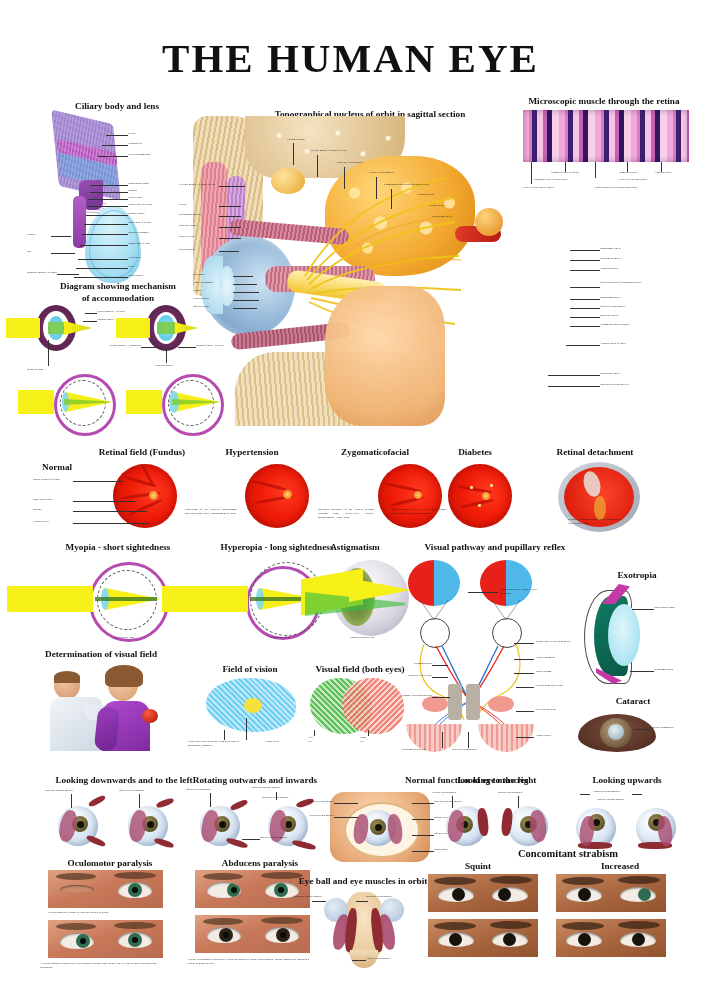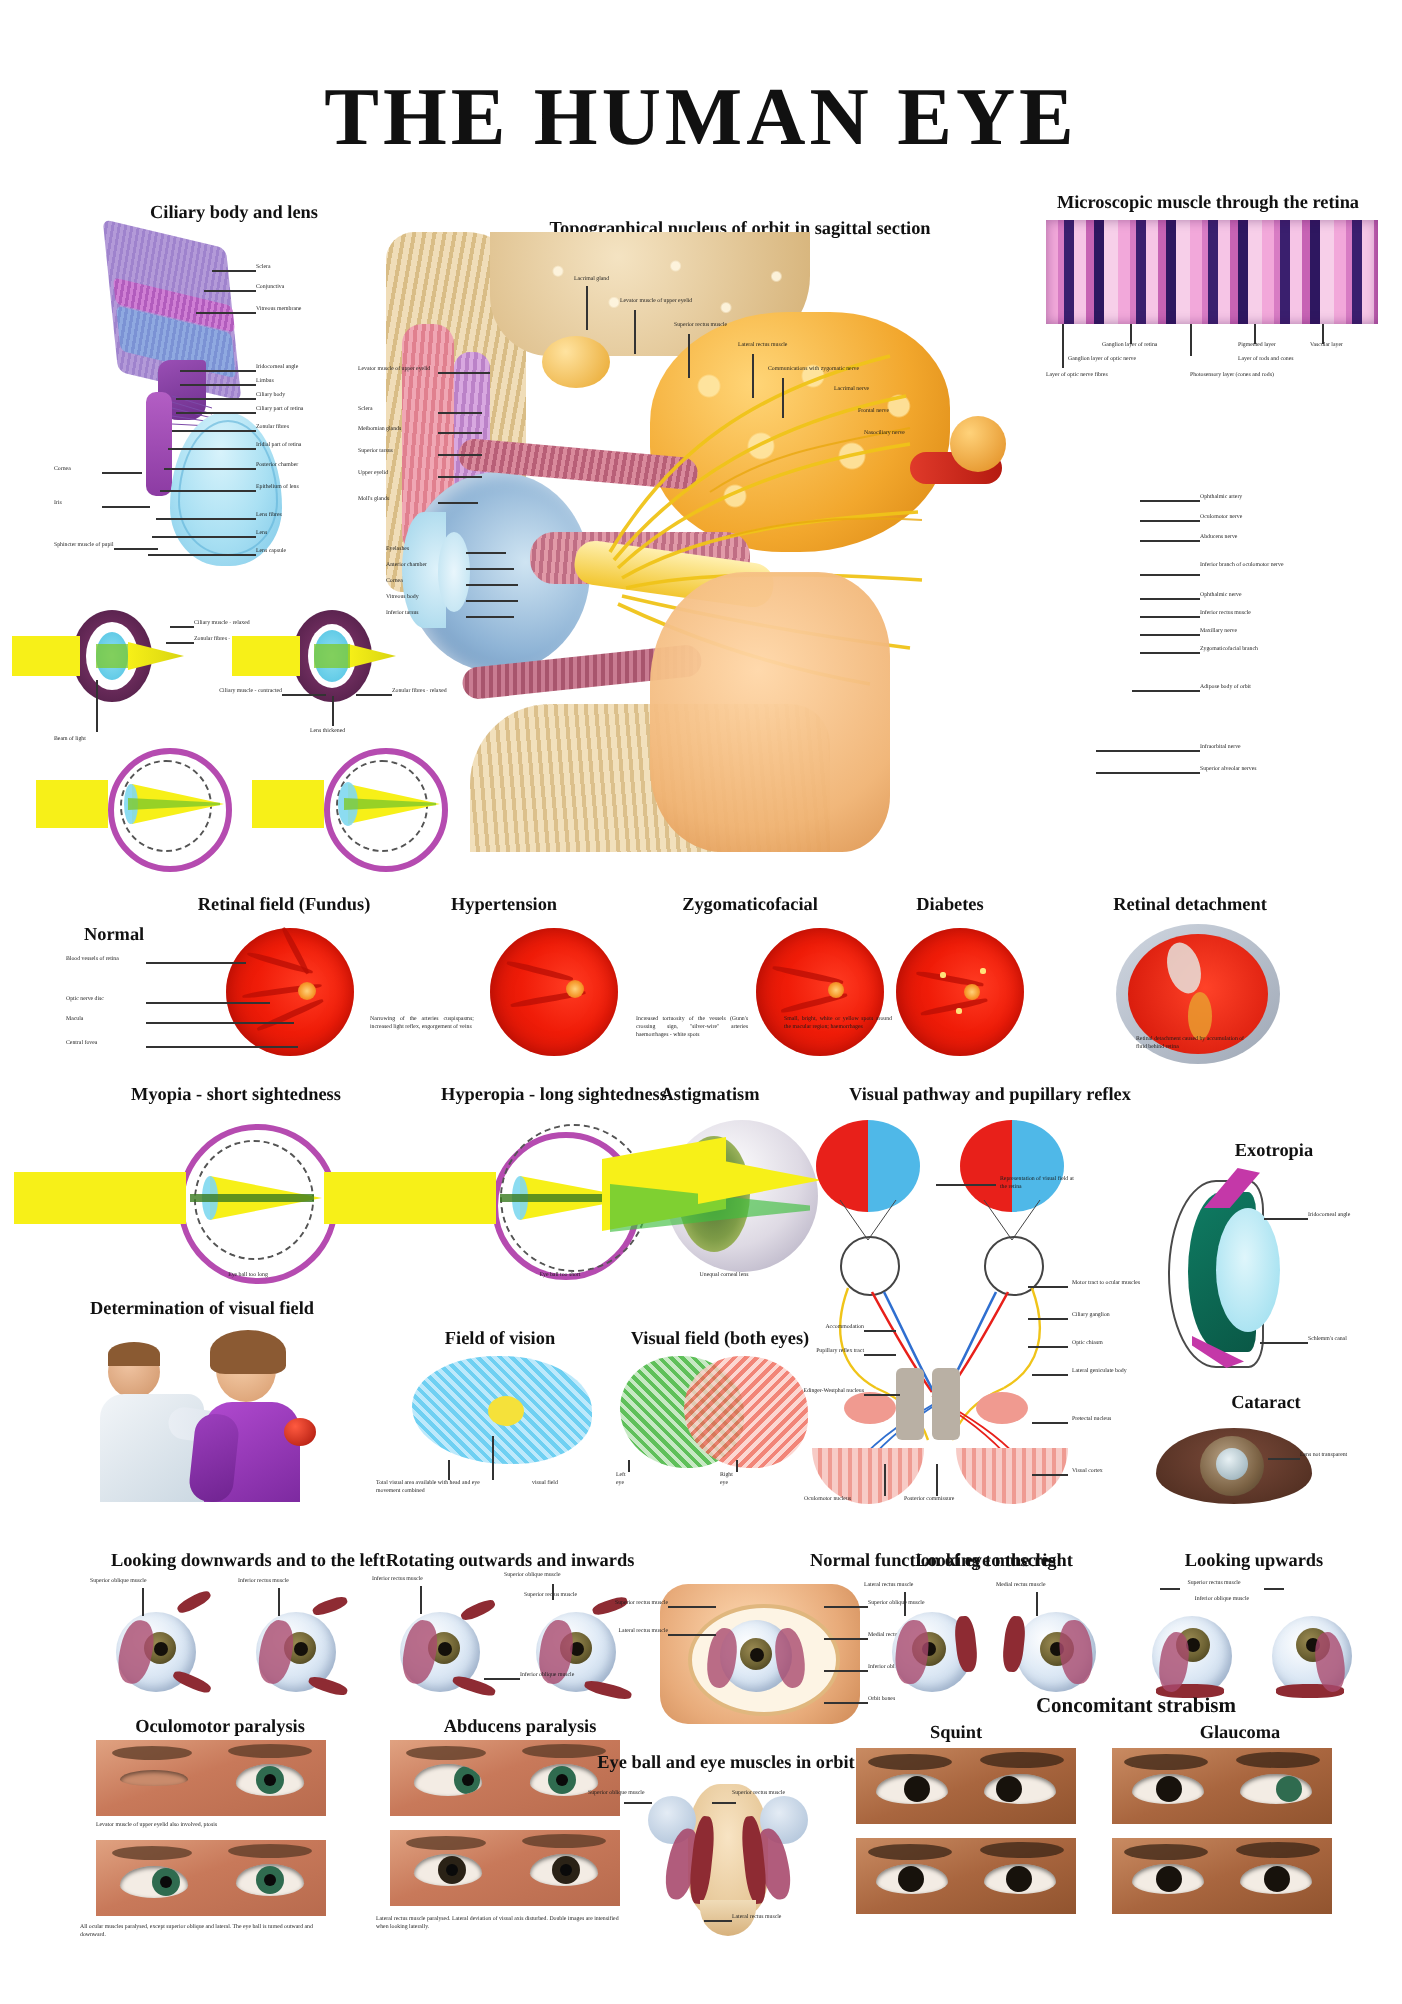--- a/index.html
+++ b/index.html
@@ -154,20 +154,24 @@
   </div>
   <div class="abs" style="left:27px;top:233px;">
     <div class="lbl abs" style="left:0;top:0;width:30px;">Cornea</div>
     <div class="lbl abs" style="left:0;top:17px;width:30px;">Iris</div>
     <div class="lbl abs" style="left:0;top:38px;width:32px;">Sphincter muscle of pupil</div>
     <div class="ldr" style="left:24px;top:3px;width:20px;"></div>
     <div class="ldr" style="left:24px;top:20px;width:24px;"></div>
     <div class="ldr" style="left:30px;top:41px;width:22px;"></div>
   </div>
 
+  <div class="abs sec9" style="left:38px;top:281px;width:160px;text-align:center;line-height:1.25;">
+    <div>Diagram showing mechanism</div>
+    <div>of accommodation</div>
+  </div>
 
   <div class="abs" style="left:30px;top:305px;width:56px;height:46px;">
     <div class="abs" style="left:6px;top:0;width:40px;height:46px;border-radius:50%;
          background:radial-gradient(ellipse at 50% 50%,#8a3b73 0%,#5c2450 70%,#40183a 100%);"></div>
     <div class="abs" style="left:13px;top:6px;width:26px;height:34px;border-radius:50%;background:#fff;"></div>
     <div class="abs" style="left:18px;top:11px;width:16px;height:24px;border-radius:50%;
          background:radial-gradient(ellipse,#8fe0f2,#4fc2e2);"></div>
     <div class="beam abs" style="left:-24px;top:13px;width:34px;height:20px;"></div>
     <div class="abs" style="left:34px;top:16px;width:28px;height:14px;
          background:linear-gradient(90deg,#f7f018,#d8d410);
@@ -844,21 +848,21 @@
     <div class="brow" style="left:6px;top:3px;width:42px;height:8px;background:#3a2416;"></div>
     <div class="brow" style="left:62px;top:2px;width:42px;height:8px;background:#3a2416;"></div>
     <div class="peye" style="left:10px;top:13px;width:36px;height:15px;">
       <div class="pir" style="left:11px;top:1px;width:13px;height:13px;background:#17120c;"></div>
     </div>
     <div class="peye" style="left:64px;top:13px;width:36px;height:15px;">
       <div class="pir" style="left:11px;top:1px;width:13px;height:13px;background:#17120c;"></div>
     </div>
   </div>
 
-  <div class="abs sec9" style="left:560px;top:861px;width:120px;text-align:center;">Glaucoma</div>
+  <div class="abs sec9" style="left:560px;top:861px;width:120px;text-align:center;">Increased</div>
   <div class="photo" style="left:556px;top:874px;width:110px;height:38px;">
     <div class="skin dark"></div>
     <div class="brow" style="left:6px;top:3px;width:42px;height:8px;background:#3a2416;"></div>
     <div class="brow" style="left:62px;top:2px;width:42px;height:8px;background:#3a2416;"></div>
     <div class="peye" style="left:10px;top:13px;width:36px;height:15px;">
       <div class="pir" style="left:12px;top:1px;width:13px;height:13px;background:#17120c;"></div>
     </div>
     <div class="peye" style="left:64px;top:13px;width:36px;height:15px;">
       <div class="pir" style="left:18px;top:1px;width:13px;height:13px;background:#2f6b4f;"></div>
     </div>

